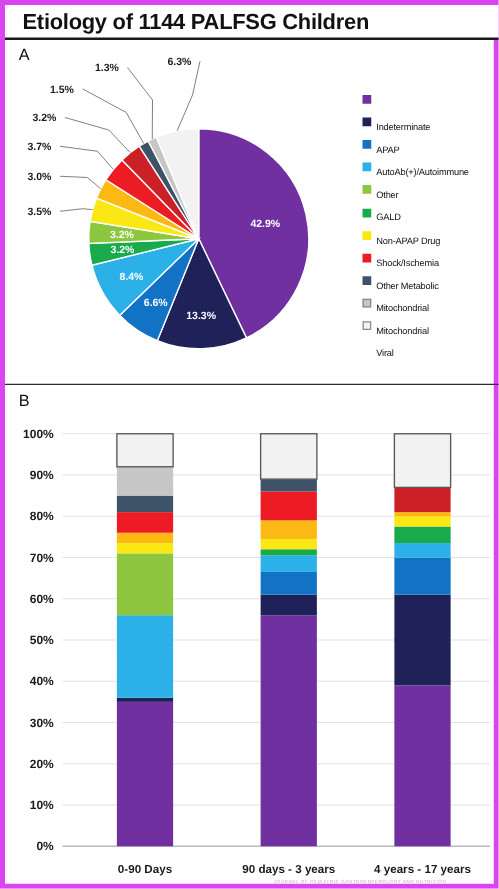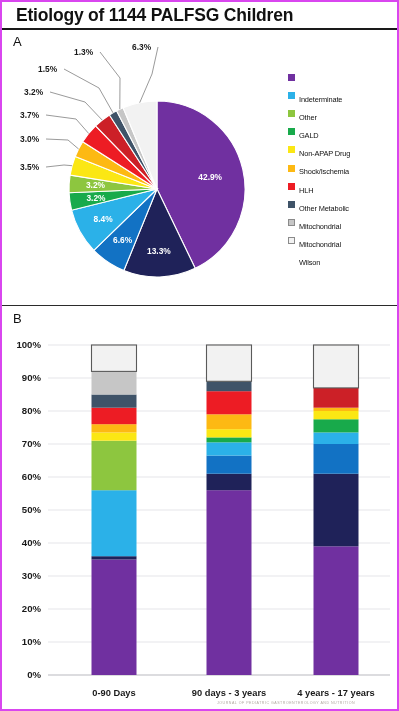--- a/index.html
+++ b/index.html
@@ -6,21 +6,21 @@
   html, body {
     width: 399px; height: 711px;
     background: #ffffff;
     font-family: "Liberation Sans", sans-serif;
     overflow: hidden;
   }
   #page {
     position: relative;
     width: 399px; height: 711px;
     background: #ffffff;
-    border: 2px solid #d946ef;
+    border: 4px solid #d946ef;
   }
   
   #title-bar {
     position: absolute;
     left: 0; top: 0;
     width: 395px; height: 28px;
     border-bottom: 2px solid #1a1a1a;
     background: #ffffff;
   }
   #title-text {
@@ -183,54 +183,58 @@
         </g>
     </svg>
   </div>
 
   <div id="legend">
       <div class="legend-row">
         <span class="legend-swatch" style="background: rgb(112, 48, 160);"></span>
         <span class="legend-label">Indeterminate</span>
       </div>
       <div class="legend-row">
+        <span class="legend-swatch" style="background: rgb(31, 34, 89);"></span>
+        <span class="legend-label">APAP</span>
+      </div>
+      <div class="legend-row">
+        <span class="legend-swatch" style="background: rgb(18, 114, 196);"></span>
+        <span class="legend-label">AutoAb(+)/Autoimmune</span>
+      </div>
+      <div class="legend-row">
         <span class="legend-swatch" style="background: rgb(43, 177, 232);"></span>
         <span class="legend-label">Other</span>
       </div>
       <div class="legend-row">
         <span class="legend-swatch" style="background: rgb(141, 198, 63);"></span>
         <span class="legend-label">GALD</span>
       </div>
       <div class="legend-row">
         <span class="legend-swatch" style="background: rgb(24, 170, 75);"></span>
         <span class="legend-label">Non-APAP Drug</span>
       </div>
       <div class="legend-row">
         <span class="legend-swatch" style="background: rgb(251, 231, 20);"></span>
         <span class="legend-label">Shock/Ischemia</span>
       </div>
       <div class="legend-row">
-        <span class="legend-swatch" style="background: rgb(253, 185, 19);"></span>
-        <span class="legend-label">HLH</span>
-      </div>
-      <div class="legend-row">
         <span class="legend-swatch" style="background: rgb(237, 28, 36);"></span>
         <span class="legend-label">Other Metabolic</span>
       </div>
       <div class="legend-row">
         <span class="legend-swatch" style="background: rgb(63, 83, 104);"></span>
         <span class="legend-label">Mitochondrial</span>
       </div>
       <div class="legend-row">
         <span class="legend-swatch" style="background: rgb(198, 198, 198); border: 0.8px solid rgb(138, 138, 138);"></span>
         <span class="legend-label">Mitochondrial</span>
       </div>
       <div class="legend-row">
         <span class="legend-swatch" style="background: rgb(242, 242, 242); border: 0.8px solid rgb(138, 138, 138);"></span>
-        <span class="legend-label">Wilson</span>
+        <span class="legend-label">Viral</span>
       </div>
     </div>
 
   <div id="panel-divider"></div>
 
   <div class="panel-letter" id="panel-b-letter">B</div>
 
   <div id="bar-wrap">
     <svg id="bar-svg" width="395" height="405" viewBox="0 0 395 405">
       <g id="bar-grid">

